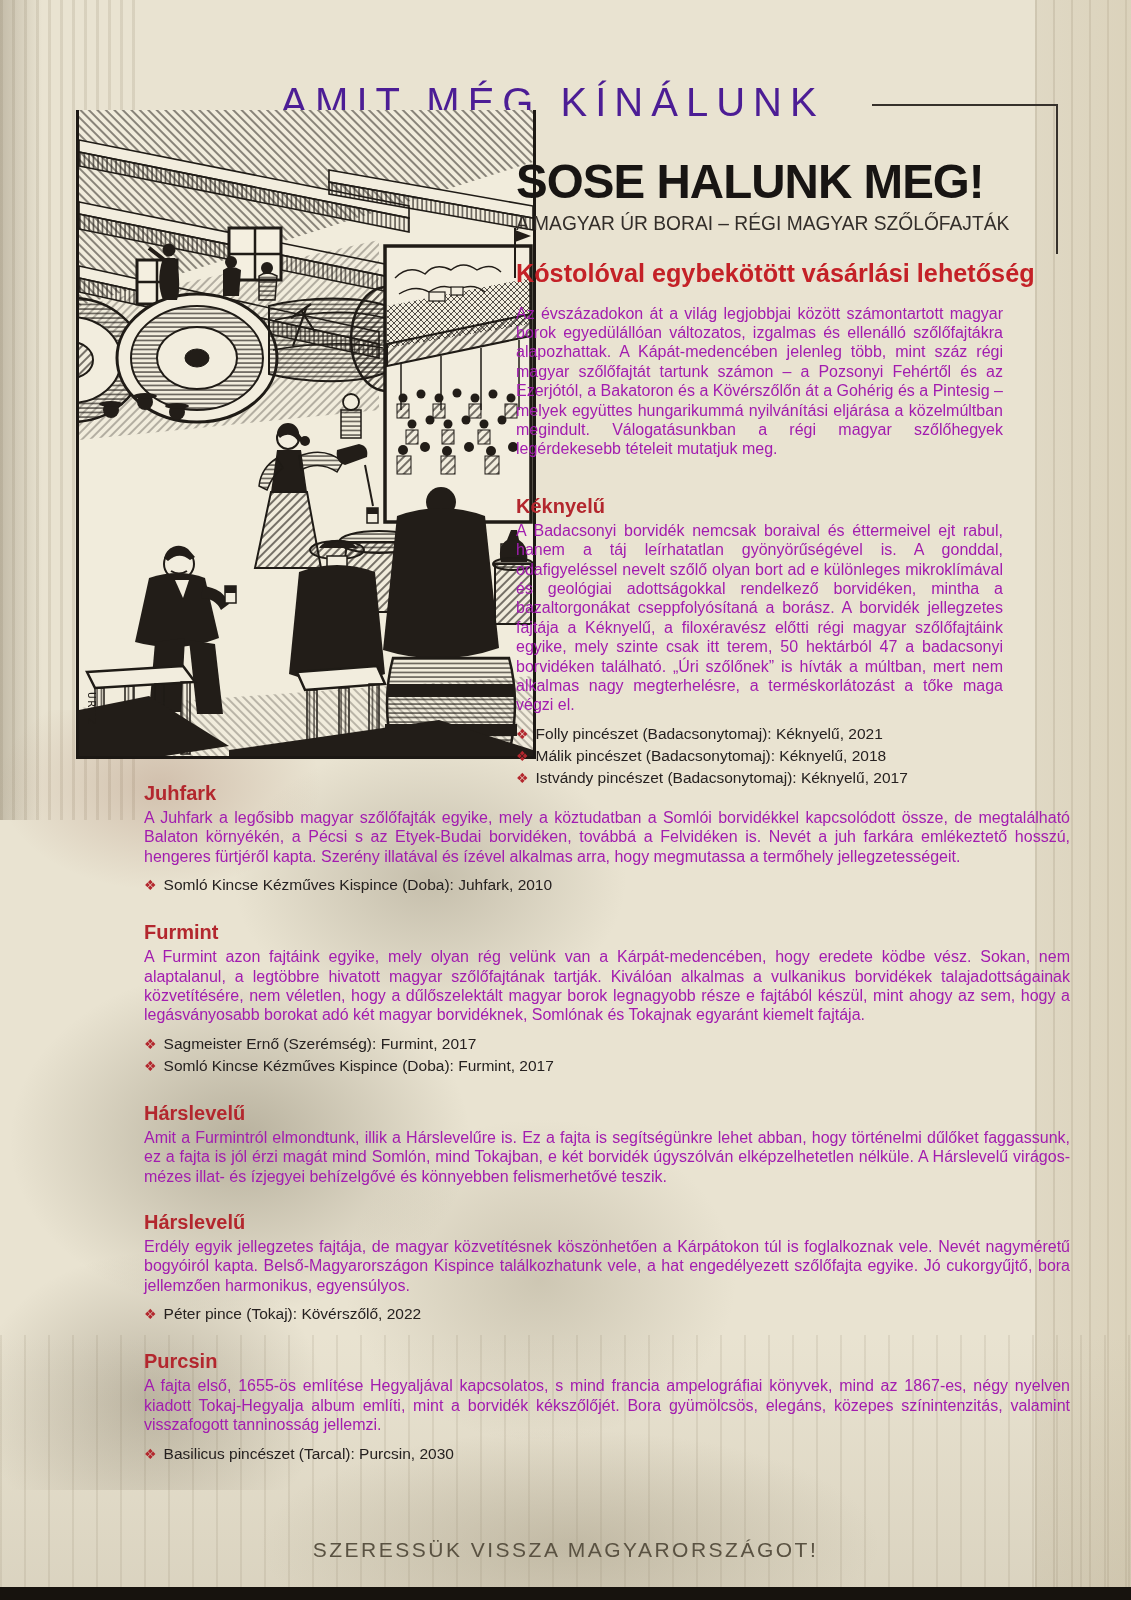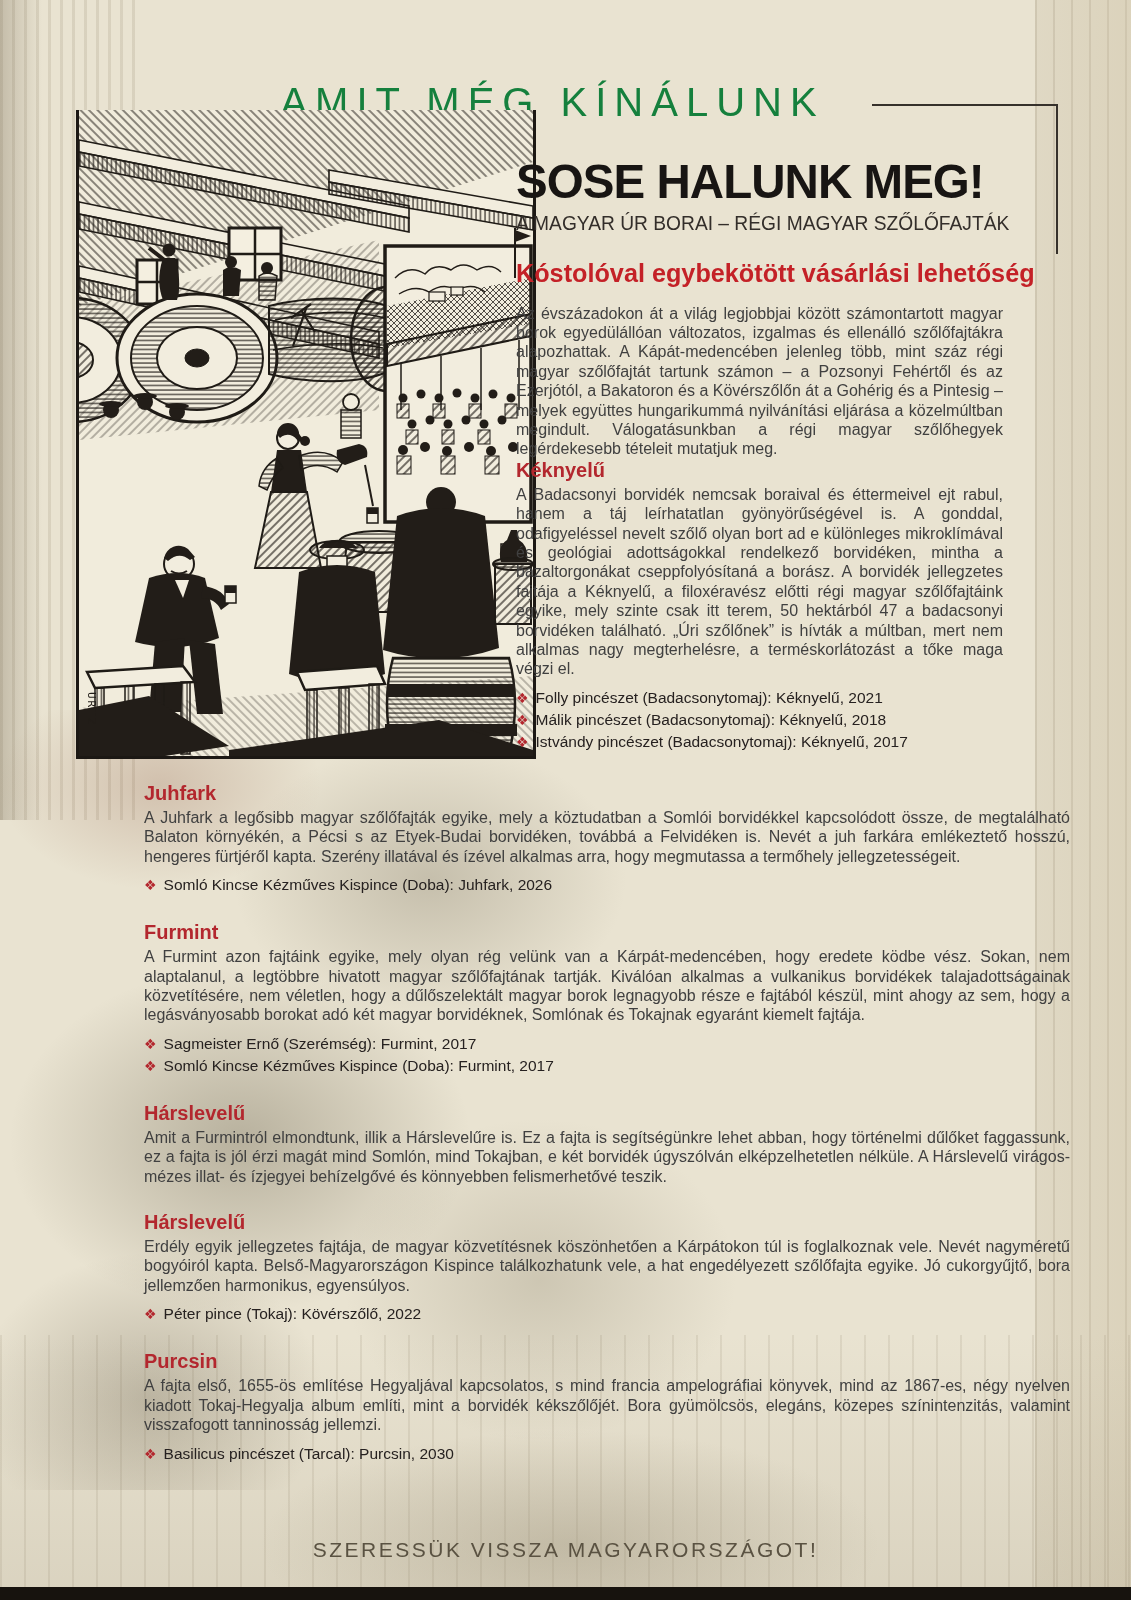--- a/index.html
+++ b/index.html
@@ -30,21 +30,21 @@
   .bg-wood-bottom{left:0;top:1335px;width:1131px;height:265px;
     background:
       radial-gradient(430px 160px at 570px 210px, rgba(150,140,116,.38), rgba(0,0,0,0) 72%),
       repeating-linear-gradient(90deg, rgba(120,106,80,.12) 0 2px, rgba(0,0,0,0) 2px 24px),
       linear-gradient(180deg, rgba(0,0,0,0), rgba(138,126,98,.16));
   }
   .bottom-bar{left:0;bottom:0;width:1131px;height:13px;background:#17130e;}
 
   .main-title{
     position:absolute;top:80px;left:0;width:1105px;text-align:center;
-    font-size:40px;letter-spacing:8px;color:#15803d;font-weight:400;white-space:nowrap;
+    font-size:40px;letter-spacing:8px;color:#4c1d95;font-weight:400;white-space:nowrap;
   }
   .bracket-h{position:absolute;top:104px;left:872px;width:186px;height:2px;background:#36312b;}
   .bracket-v{position:absolute;top:104px;left:1056px;width:2px;height:150px;background:#36312b;}
 
   .illustration{
     position:absolute;left:76px;top:110px;width:454px;height:646px;
     background:#f1ecdc;
     border-left:3px solid #1c1814;border-right:3px solid #1c1814;border-bottom:3px solid #1c1814;
   }
   .illustration svg{display:block;}
@@ -55,24 +55,24 @@
     white-space:nowrap;transform:scaleX(.97);transform-origin:left;
   }
   .hero-sub{
     margin-top:7px;font-size:20px;line-height:1.15;color:#332e2a;
     white-space:nowrap;transform:scaleX(.96);transform-origin:left;
   }
   .tagline{
     margin-top:23px;font-size:26px;font-weight:bold;color:#c42127;
     white-space:nowrap;transform:scaleX(.97);transform-origin:left;
   }
-  .body-p{margin:4px 0 0;font-size:16px;line-height:19.4px;text-align:justify;color:#404040;}
+  .body-p{margin:4px 0 0;font-size:16px;line-height:19.4px;text-align:justify;color:#a21caf;}
   .intro{margin-top:15px;}
   .sec-h{margin:0;font-size:20px;line-height:1.1;font-weight:bold;color:#b3272e;}
-  .right-col .sec-h{}
+  .right-col .sec-h{margin-top:36px;}
   .wine-list{margin:8px 0 0;padding:0;list-style:none;font-size:15.5px;line-height:22px;color:#262120;}
   .wine-list li{white-space:nowrap;}
   .bullet{color:#b3272e;margin-right:7px;font-size:14px;}
 
   .sections{position:absolute;left:104px;top:782px;width:926px;margin-left:40px;}
   .section + .section{margin-top:25px;}
 
   .footer{
     position:absolute;top:1538px;left:0;width:1131px;text-align:center;
     font-size:21px;letter-spacing:2.5px;color:#5a5242;white-space:nowrap;
@@ -309,21 +309,21 @@
       <li><span class="bullet">❖</span><span>Istvándy pincészet (Badacsonytomaj): Kéknyelű, 2017</span></li>
     </ul>
   </div>
 
   <div class="sections">
 
     <div class="section">
       <h4 class="sec-h">Juhfark</h4>
       <p class="body-p">A Juhfark a legősibb magyar szőlőfajták egyike, mely a köztudatban a Somlói borvidékkel kapcsolódott össze, de megtalálható Balaton környékén, a Pécsi s az Etyek-Budai borvidéken, továbbá a Felvidéken is. Nevét a juh farkára emlékeztető hosszú, hengeres fürtjéről kapta. Szerény illatával és ízével alkalmas arra, hogy megmutassa a termőhely jellegzetességeit.</p>
       <ul class="wine-list">
-        <li><span class="bullet">❖</span><span>Somló Kincse Kézműves Kispince (Doba): Juhfark, 2026</span></li>
+        <li><span class="bullet">❖</span><span>Somló Kincse Kézműves Kispince (Doba): Juhfark, 2010</span></li>
       </ul>
     </div>
 
     <div class="section">
       <h4 class="sec-h">Furmint</h4>
       <p class="body-p">A Furmint azon fajtáink egyike, mely olyan rég velünk van a Kárpát-medencében, hogy eredete ködbe vész. Sokan, nem alaptalanul, a legtöbbre hivatott magyar szőlőfajtának tartják. Kiválóan alkalmas a vulkanikus borvidékek talajadottságainak közvetítésére, nem véletlen, hogy a dűlőszelektált magyar borok legnagyobb része e fajtából készül, mint ahogy az sem, hogy a legásványosabb borokat adó két magyar borvidéknek, Somlónak és Tokajnak egyaránt kiemelt fajtája.</p>
       <ul class="wine-list">
         <li><span class="bullet">❖</span><span>Sagmeister Ernő (Szerémség): Furmint, 2017</span></li>
         <li><span class="bullet">❖</span><span>Somló Kincse Kézműves Kispince (Doba): Furmint, 2017</span></li>
       </ul>

